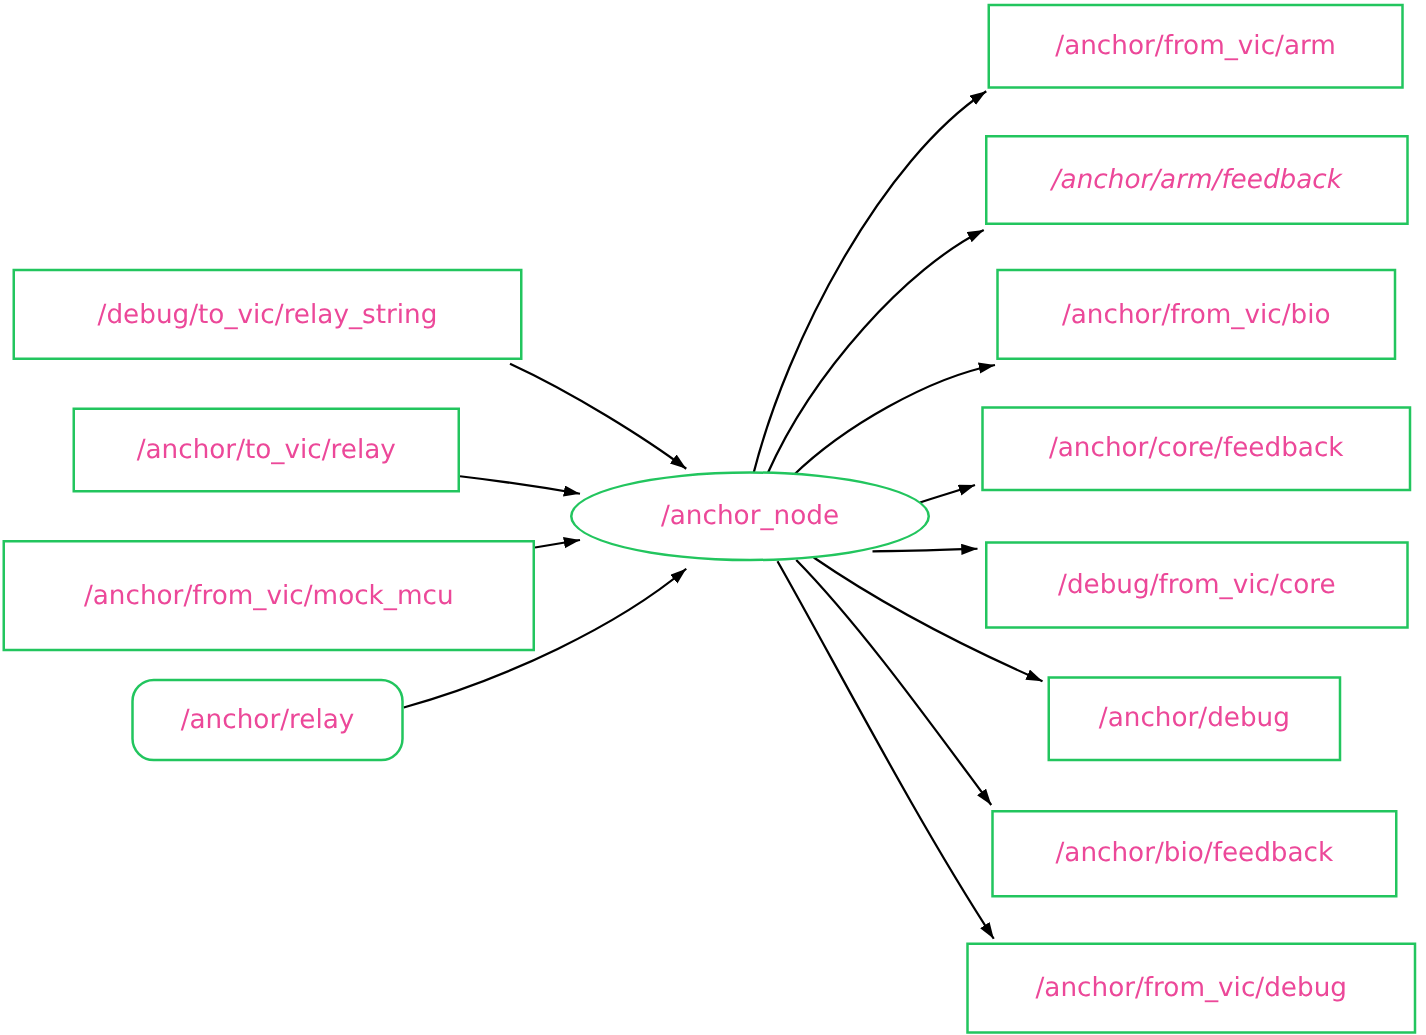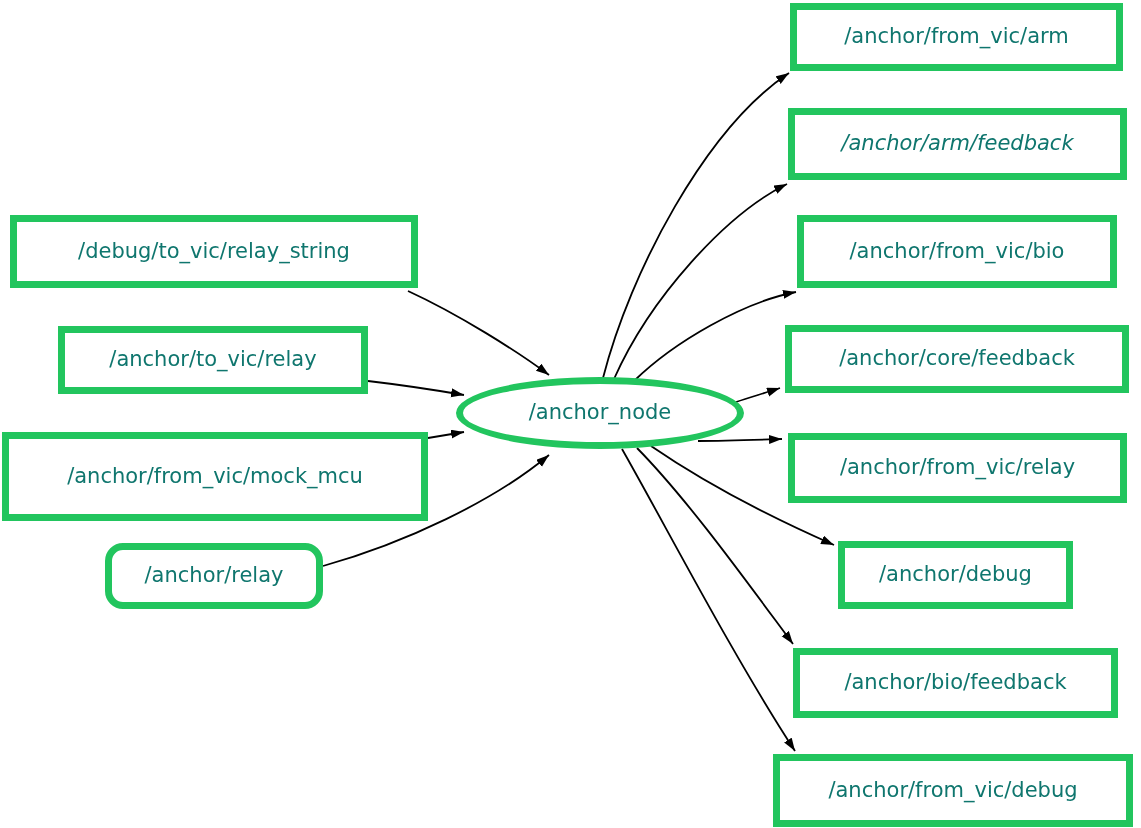--- a/index.html
+++ b/index.html
@@ -22,22 +22,22 @@
     width: 1141px;
     height: 828px;
   }
   .gnode {
     position: absolute;
     box-sizing: border-box;
     display: flex;
     align-items: center;
     justify-content: center;
     background: #ffffff;
-    border: 7px solid #22c55e;
-    color: #0f766e;
+    border: 2px solid #22c55e;
+    color: #ec4899;
     font-size: 21px;
     line-height: 1.1;
     text-align: center;
     white-space: nowrap;
   }
   .gnode.ellipse {
     border-radius: 50%;
   }
 </style>
 </head>
@@ -90,21 +90,21 @@
   <div class="gnode" style="left:788px; top:108px; width:339px; height:72px;font-style:italic;">
     <span>/anchor/arm/feedback</span>
   </div>
   <div class="gnode" style="left:797px; top:215px; width:320px; height:73px;">
     <span>/anchor/from_vic/bio</span>
   </div>
   <div class="gnode" style="left:785px; top:325px; width:344px; height:68px;">
     <span>/anchor/core/feedback</span>
   </div>
   <div class="gnode" style="left:788px; top:433px; width:339px; height:70px;">
-    <span>/anchor/from_vic/relay</span>
+    <span>/debug/from_vic/core</span>
   </div>
   <div class="gnode" style="left:838px; top:541px; width:235px; height:68px;">
     <span>/anchor/debug</span>
   </div>
   <div class="gnode" style="left:793px; top:648px; width:325px; height:70px;">
     <span>/anchor/bio/feedback</span>
   </div>
   <div class="gnode" style="left:773px; top:754px; width:360px; height:73px;">
     <span>/anchor/from_vic/debug</span>
   </div>

